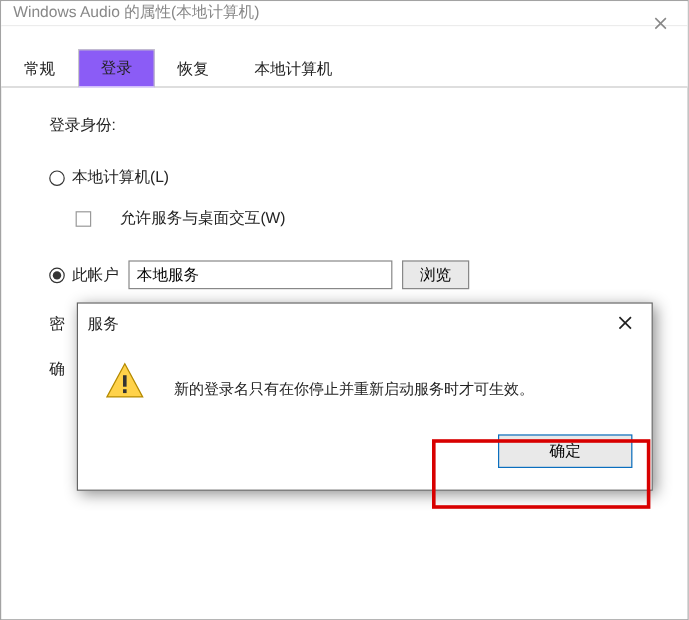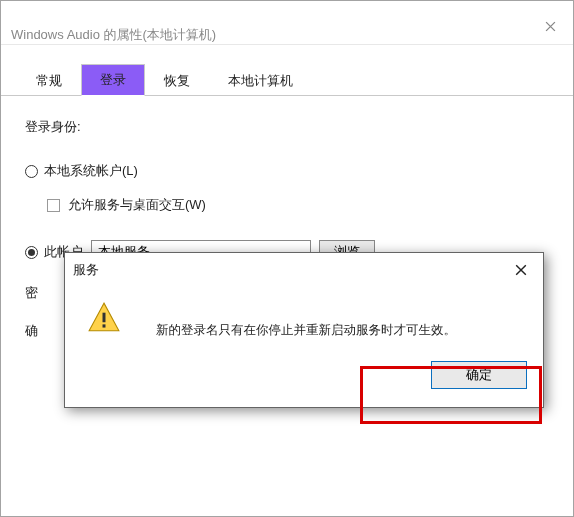--- a/index.html
+++ b/index.html
@@ -1,44 +1,44 @@
 <!DOCTYPE html>
 <html><head>
   <meta charset="utf-8">
   <style>
     * { box-sizing: border-box; margin: 0; padding: 0; font-family: "Microsoft YaHei", "Segoe UI", Tahoma, sans-serif; }
     body { background: #f0f0f0; width: 574px; height: 517px; overflow: hidden; position: relative; }
     .window { background: #fff; width: 100%; height: 100%; border: 1px solid #a3a3a3; }
-    .titlebar { height: 44px; display: flex; align-items: flex-end; background: #fff; border-bottom: 1px solid #e8e8e8; }
+    .titlebar { height: 21px; display: flex; align-items: flex-start; background: #fff; border-bottom: 1px solid #e8e8e8; }
     .titlebar .title { color: #888; font-size: 13px; padding-left: 10px; flex: 1; }
     .titlebar .close { width: 46px; height: 36px; display: flex; align-items: center; justify-content: center; color: #888; font-size: 14px; }
-    .tabstrip { display: flex; align-items: flex-end; border-bottom: 1px solid #c9c9c9; padding: 18px 12px 0 16px; gap: 0; background:#fff; }
+    .tabstrip { display: flex; align-items: flex-end; border-bottom: 1px solid #c9c9c9; padding: 18px 12px 0 0; gap: 0; background:#fff; }
     .tab { padding: 6px 18px; font-size: 13px; color: #222; border: 1px solid transparent; border-bottom: none; position: relative; top: 1px; }
     .tab.active { background: #8b5cf6; border: 1px solid #c9c9c9; border-bottom: 1px solid #fff; }
-    .panel { padding: 22px 24px; font-size: 13px; color: #222; }
+    .panel { padding: 22px 40px; font-size: 13px; color: #222; }
     .label-row { margin-bottom: 26px; }
     .radio-row { display: flex; align-items: center; margin-bottom: 16px; gap: 6px; }
     .radio-row .radio { width: 13px; height: 13px; border:1px solid #333; border-radius:50%; display:inline-flex; align-items:center; justify-content:center; }
     .radio-row .radio.selected::after { content:""; width:7px; height:7px; background:#333; border-radius:50%; }
-    .checkbox-row { display: flex; align-items: center; margin: 0 0 26px 22px; gap: 8px; }
+    .checkbox-row { display: flex; align-items: center; margin: 0 0 26px 22px; gap: 24px; }
     .checkbox-row .checkbox { width: 13px; height: 13px; border: 1px solid #999; background:#fff; }
     .form-row { display: flex; align-items: center; gap: 8px; margin-bottom: 16px; }
     .textbox { border: 1px solid #888; height: 24px; padding: 2px 6px; width: 220px; background:#fff; font-size: 13px; }
     .btn { border: 1px solid #888; background: #e9e9e9; height: 24px; padding: 0 14px; font-size: 13px; }
     .row-cut { font-size: 13px; margin: 20px 0 10px 0; }
     
     .dialog { position: absolute; left: 64px; top: 252px; width: 480px; background:#fff; border:1px solid #646464; box-shadow: 3px 3px 12px rgba(0,0,0,0.45); }
     .dialog .dlg-title { display:flex; align-items:center; height:34px; padding: 0 8px; font-size: 13px; }
     .dialog .dlg-title .t { flex:1; color:#222; }
     .dialog .dlg-title .x { width:28px; text-align:center; color:#222; font-size:15px; }
-    .dialog .dlg-body { display:flex; align-items:flex-end; padding: 14px 22px 22px 22px; gap: 35px; }
+    .dialog .dlg-body { display:flex; align-items:center; padding: 14px 22px 22px 22px; gap: 24px; }
     .dialog .dlg-body .icon-warn svg { width: 34px; height: 34px; }
     .dialog .dlg-body .msg { font-size: 12.5px; color:#222; padding-top:8px; }
     .dialog .dlg-actions { display:flex; justify-content:flex-end; padding: 0 16px 18px 0; }
-    .dialog .dlg-actions .ok { border:1.5px solid #0b6fbf; background:#e9e9e9; width: 96px; height: 28px; font-size: 13px; display:flex; align-items:center; justify-content:center; }
+    .dialog .dlg-actions .ok { border:1.5px solid #0b6fbf; background:#e9e9e9; width: 112px; height: 28px; font-size: 13px; display:flex; align-items:center; justify-content:center; }
     .highlight-box { position:absolute; left: 360px; top: 366px; width: 182px; height: 58px; border: 3px solid #d80000; pointer-events:none; }
   </style>
 </head>
 <body>
 
 <div class="window">
   <div class="titlebar">
     <div class="title">Windows Audio 的属性(本地计算机)</div>
     <div class="close">
       <svg viewBox="0 0 10 10" width="11" height="11">
@@ -52,21 +52,21 @@
     <div class="tab active">登录</div>
     <div class="tab">恢复</div>
     <div class="tab">本地计算机</div>
   </div>
 
   <div class="panel">
     <div class="label-row">登录身份:</div>
 
     <div class="radio-row">
       <span class="radio"></span>
-      <span>本地系统帐户(L)</span>
+      <span>本地计算机(L)</span>
     </div>
 
     <div class="checkbox-row">
       <span class="checkbox"></span>
       <span>允许服务与桌面交互(W)</span>
     </div>
 
     <div class="form-row">
       <span class="radio-row" style="margin:0;">
         <span class="radio selected"></span>

